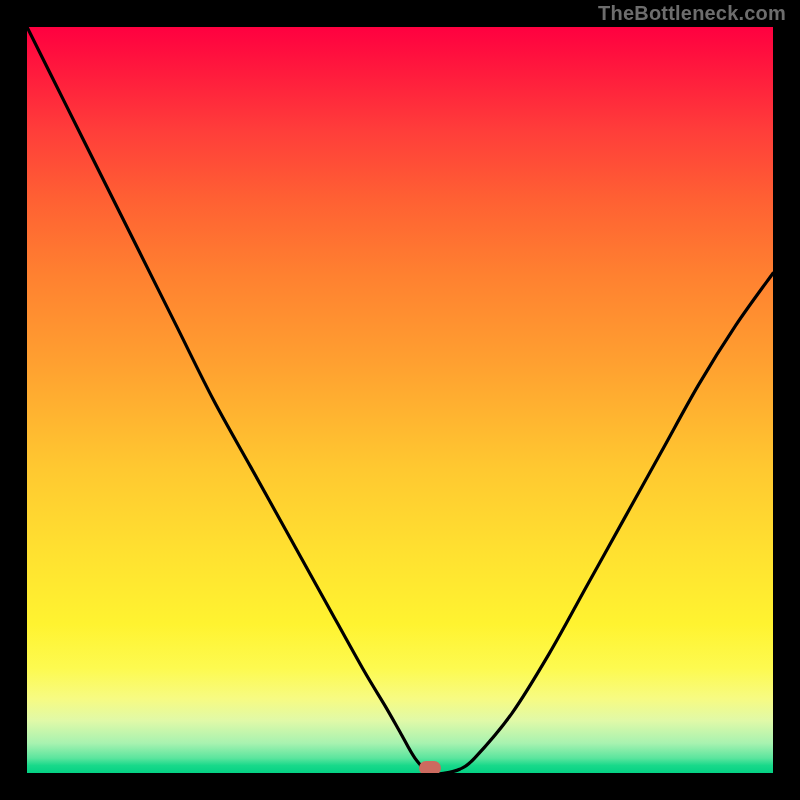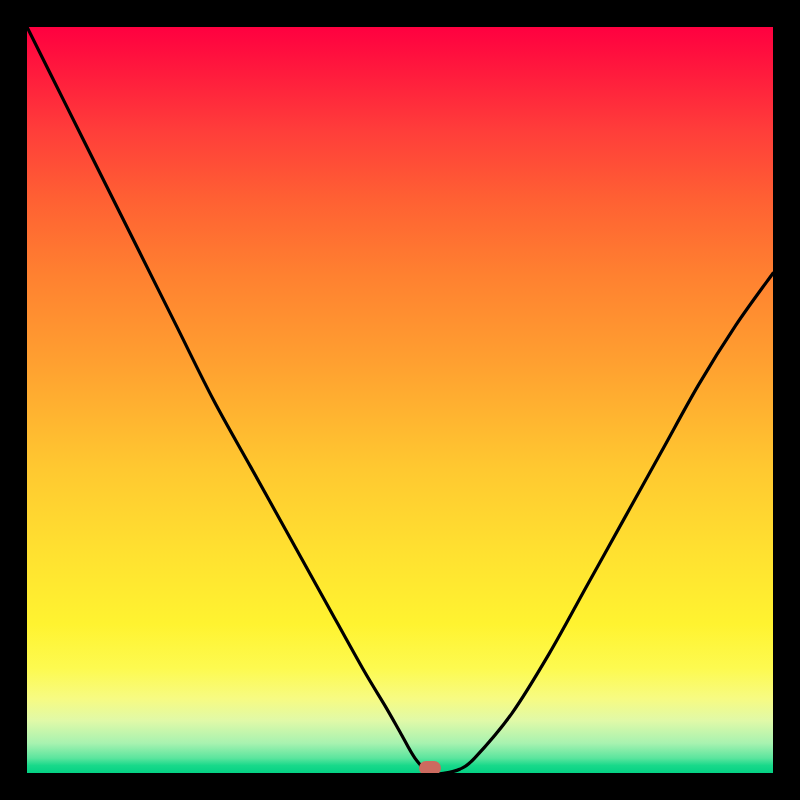--- a/index.html
+++ b/index.html
@@ -79,20 +79,21 @@
     background: #cc6a5f;
     z-index: 4;
     transform: translate(-50%, -50%);
   }
 </style>
 </head>
 <body>
 
 <div class="frame">
 
+  <div class="watermark">TheBottleneck.com</div>
 
   <div class="plot">
     <div class="gradient"></div>
 
     <svg class="curve-svg" viewBox="0 0 746 746" preserveAspectRatio="none">
       <path id="curve-path" d="M 0.00 0.00 C 6.22 12.43, 24.87 49.73, 37.30 74.60 C 49.73 99.47, 62.17 124.33, 74.60 149.20 C 87.03 174.07, 99.47 198.93, 111.90 223.80 C 124.33 248.67, 136.77 273.53, 149.20 298.40 C 161.63 323.27, 174.07 349.38, 186.50 373.00 C 198.93 396.62, 211.37 417.76, 223.80 440.14 C 236.23 462.52, 248.67 484.90, 261.10 507.28 C 273.53 529.66, 285.97 552.04, 298.40 574.42 C 310.83 596.80, 325.75 624.15, 335.70 641.56 C 345.65 658.97, 351.86 668.29, 358.08 678.86 C 364.30 689.43, 368.03 696.27, 373.00 704.97 C 377.97 713.67, 382.95 724.24, 387.92 731.08 C 392.89 737.92, 397.87 743.51, 402.84 746.00 C 407.81 748.49, 412.79 746.62, 417.76 746.00 C 422.73 745.38, 427.71 744.76, 432.68 742.27 C 437.65 739.78, 438.90 740.40, 447.60 731.08 C 456.30 721.76, 472.47 703.73, 484.90 686.32 C 497.33 668.91, 509.77 647.78, 522.20 626.64 C 534.63 605.50, 547.07 581.88, 559.50 559.50 C 571.93 537.12, 584.37 514.74, 596.80 492.36 C 609.23 469.98, 621.67 447.60, 634.10 425.22 C 646.53 402.84, 658.97 379.22, 671.40 358.08 C 683.83 336.94, 696.27 317.05, 708.70 298.40 C 721.13 279.75, 739.78 254.88, 746.00 246.18 " fill="none" stroke="#000" stroke-width="3.2" stroke-linecap="round"></path>
     </svg>
 
     <div id="marker" class="marker" style="left: 402.84px; top: 741px; background: rgb(204, 106, 95);"></div>
   </div>

